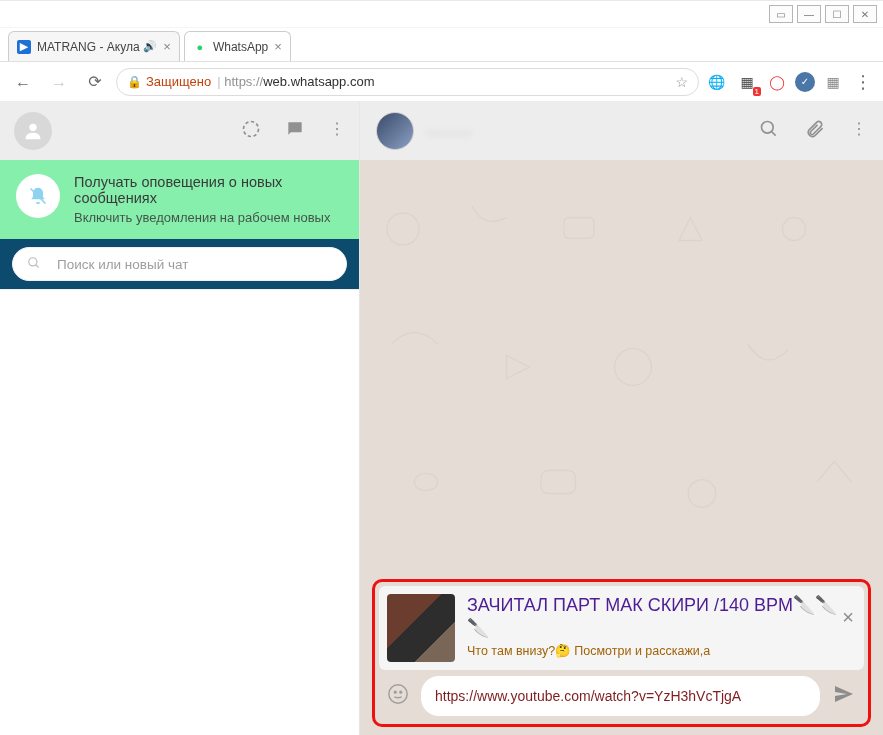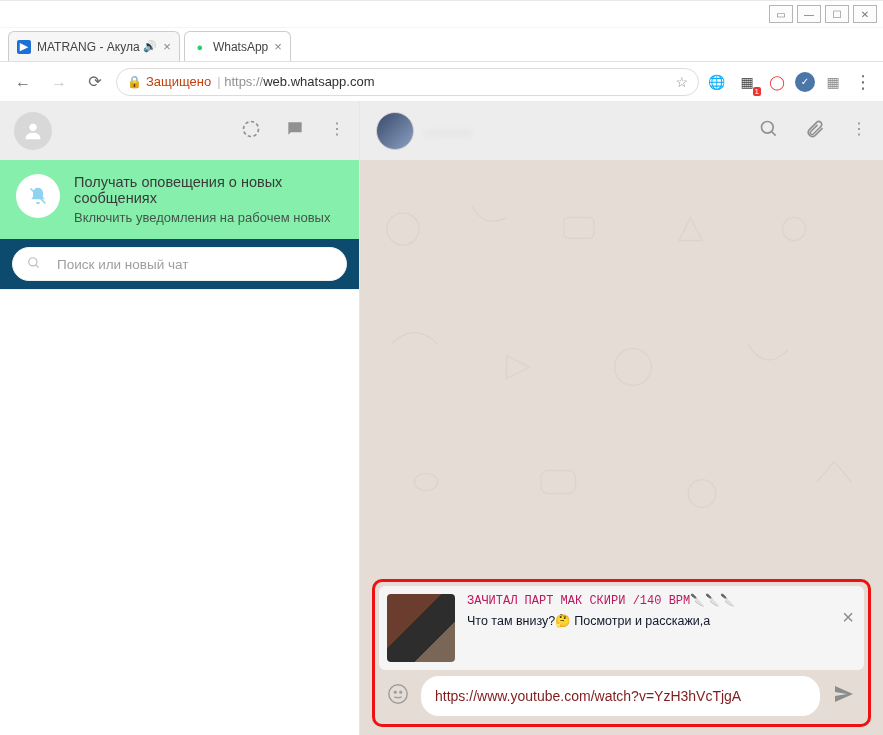--- a/index.html
+++ b/index.html
@@ -46,22 +46,22 @@
 .chat-ava { width: 38px; height: 38px; border-radius: 50%; background: linear-gradient(135deg,#3a4a6a,#8aa0c4); margin-right: 12px; border: 1px solid #ccc; }
 .chat-name { font-size: 15px; color: #4a4a4a; }
 .blur { filter: blur(3px); color: #bfbfbf; }
 .mh-actions { margin-left: auto; display: flex; gap: 26px; color: #919191; }
 .chat-bg { flex: 1; background: #e5ddd5; position: relative; overflow: hidden; }
 .chat-bg svg.pattern { position: absolute; inset: 0; width: 100%; height: 100%; opacity: .25; }
 .composer-area { position: absolute; bottom: 8px; left: 12px; right: 12px; }
 .highlight { border: 3px solid #e11; border-radius: 10px; padding: 4px; background: transparent; }
 .preview-card { background: #f5f5f5; border-radius: 6px; display: flex; align-items: flex-start; padding: 8px; position: relative; }
 .thumb { width: 68px; height: 68px; background: linear-gradient(135deg,#6a3d2e 0 40%,#2d2d2d 40% 70%,#7a6657 70%); border-radius: 4px; flex-shrink: 0; margin-right: 12px; }
-.pv-title { font-size: 12px; color: #be185d; line-height: 1.25; font-family: Liberation Mono, monospace; }
-.pv-sub { font-size: 12.5px; color: #0f172a; margin-top: 4px; }
+.pv-title { font-size: 18px; color: #4c1d95; line-height: 1.25; }
+.pv-sub { font-size: 12.5px; color: #a16207; margin-top: 4px; }
 .pv-close { position: absolute; right: 10px; top: 20px; font-size: 20px; color: #8c8c8c; cursor: pointer; }
 .input-row { display: flex; align-items: center; padding: 6px 4px 4px; gap: 8px; }
 .emoji-ic { color: #9e9e9e; font-size: 20px; cursor: pointer; width: 30px; text-align: center; }
 .msg-input { flex: 1; background: #fff; border-radius: 18px; padding: 8px 14px; font-size: 14px; color: #7f1d1d; min-height: 40px; display: flex; align-items: center; word-break: break-all; }
 .send-ic { color: #8c8c8c; font-size: 20px; cursor: pointer; width: 32px; text-align: center; }
 </style>
 </head>
 <body>
 
 <div class="window">

